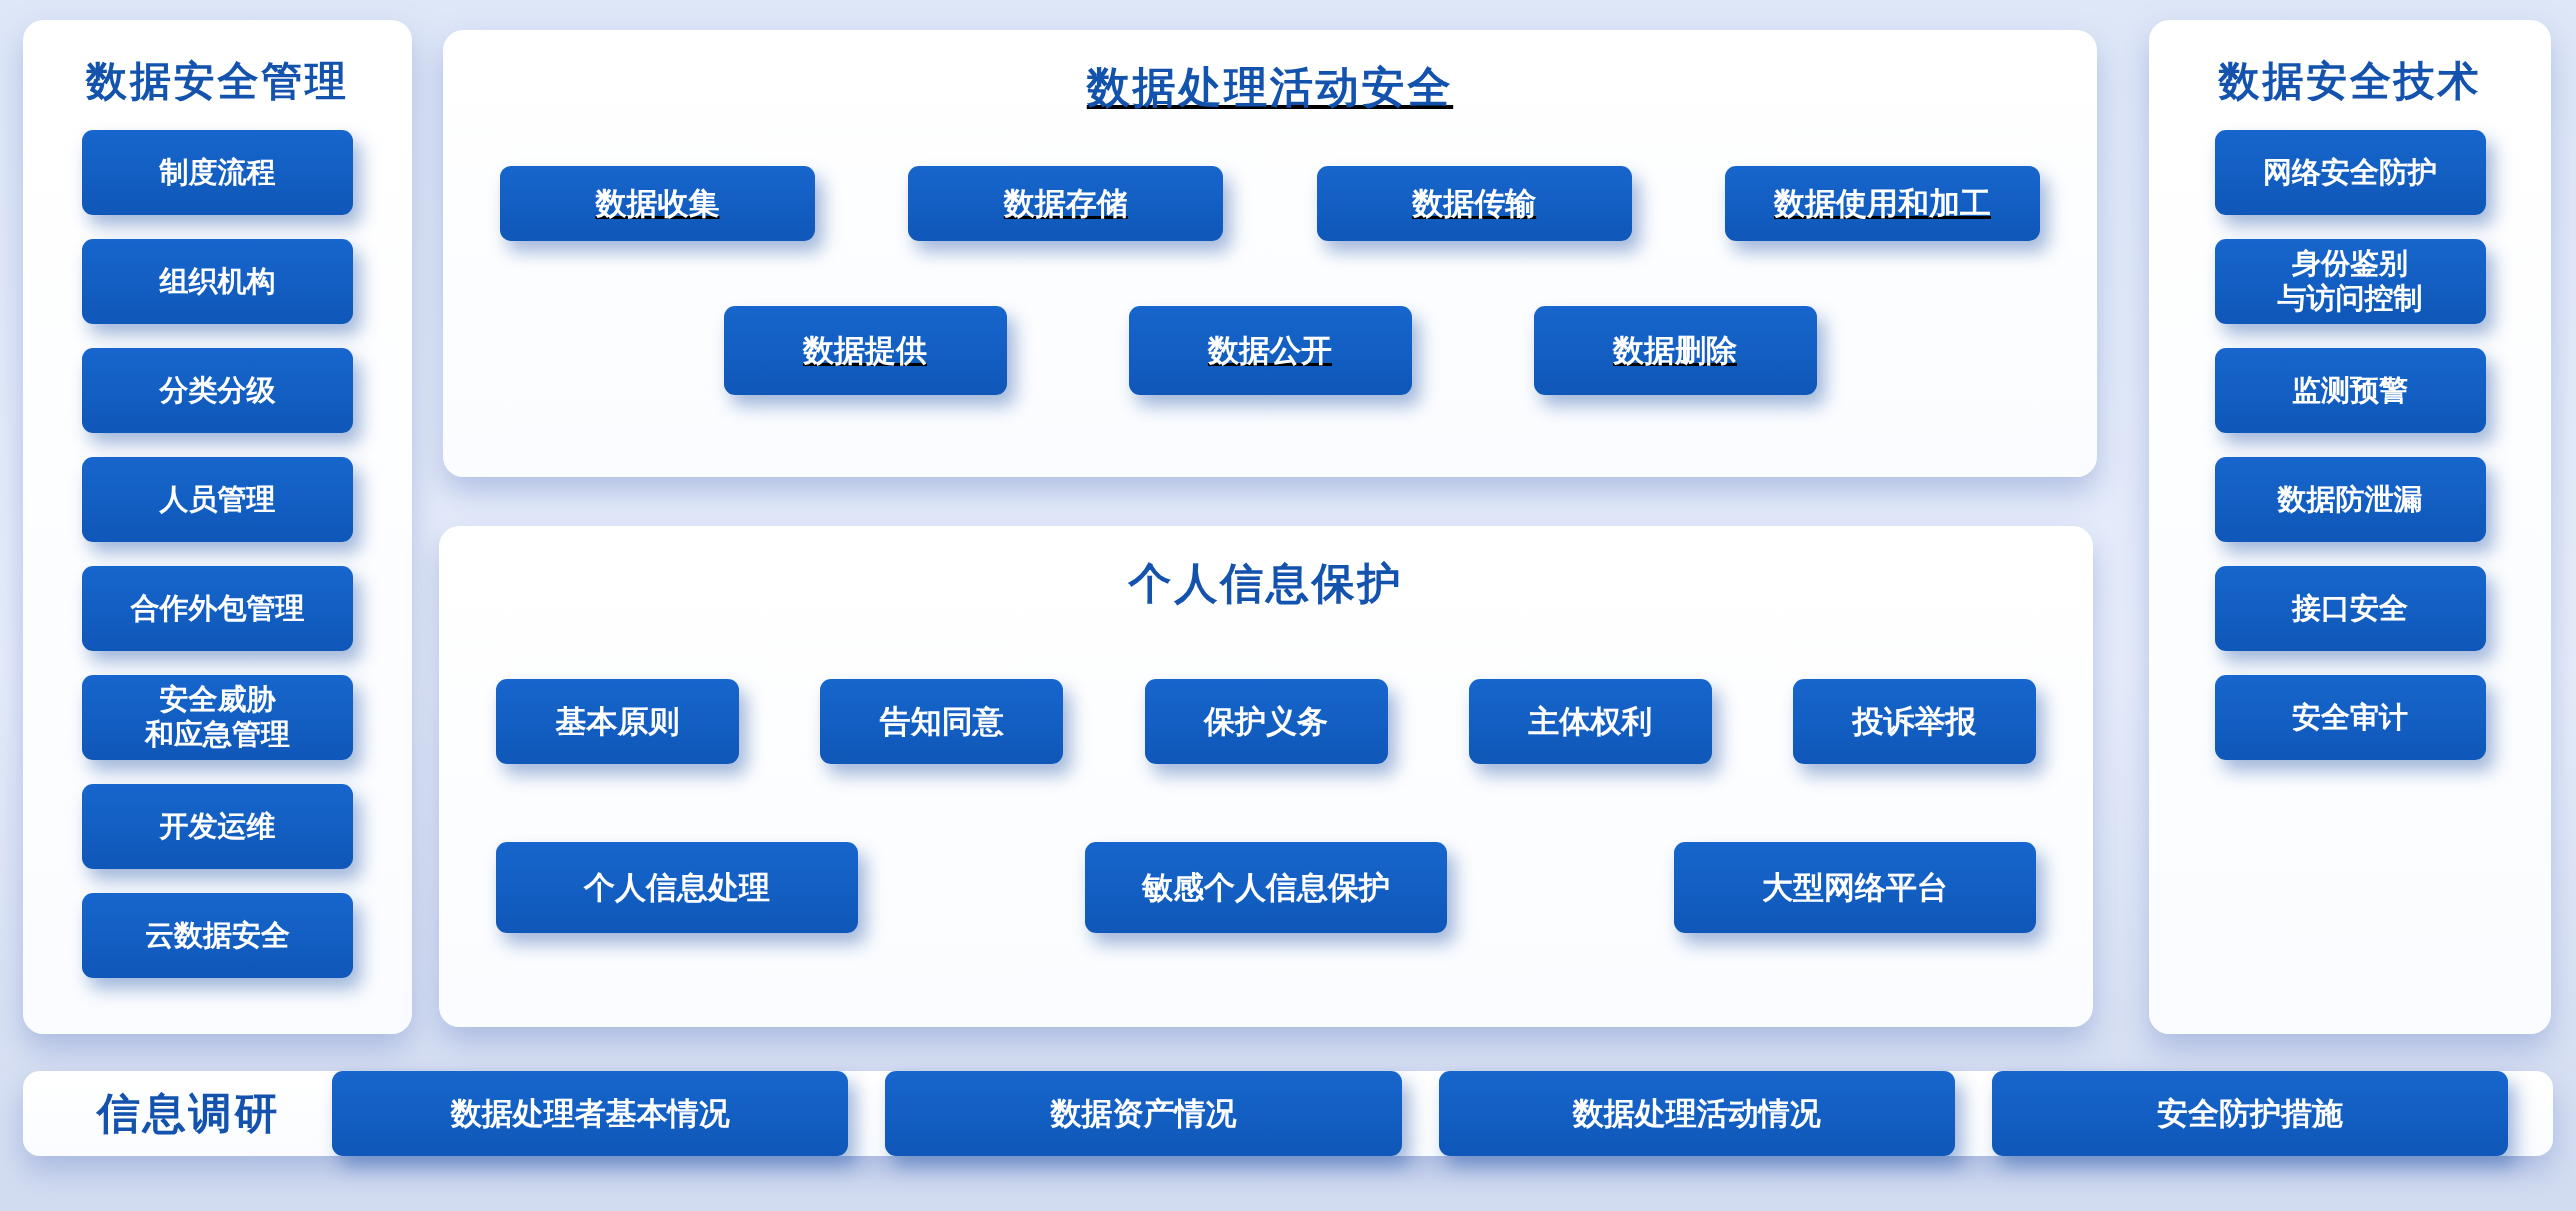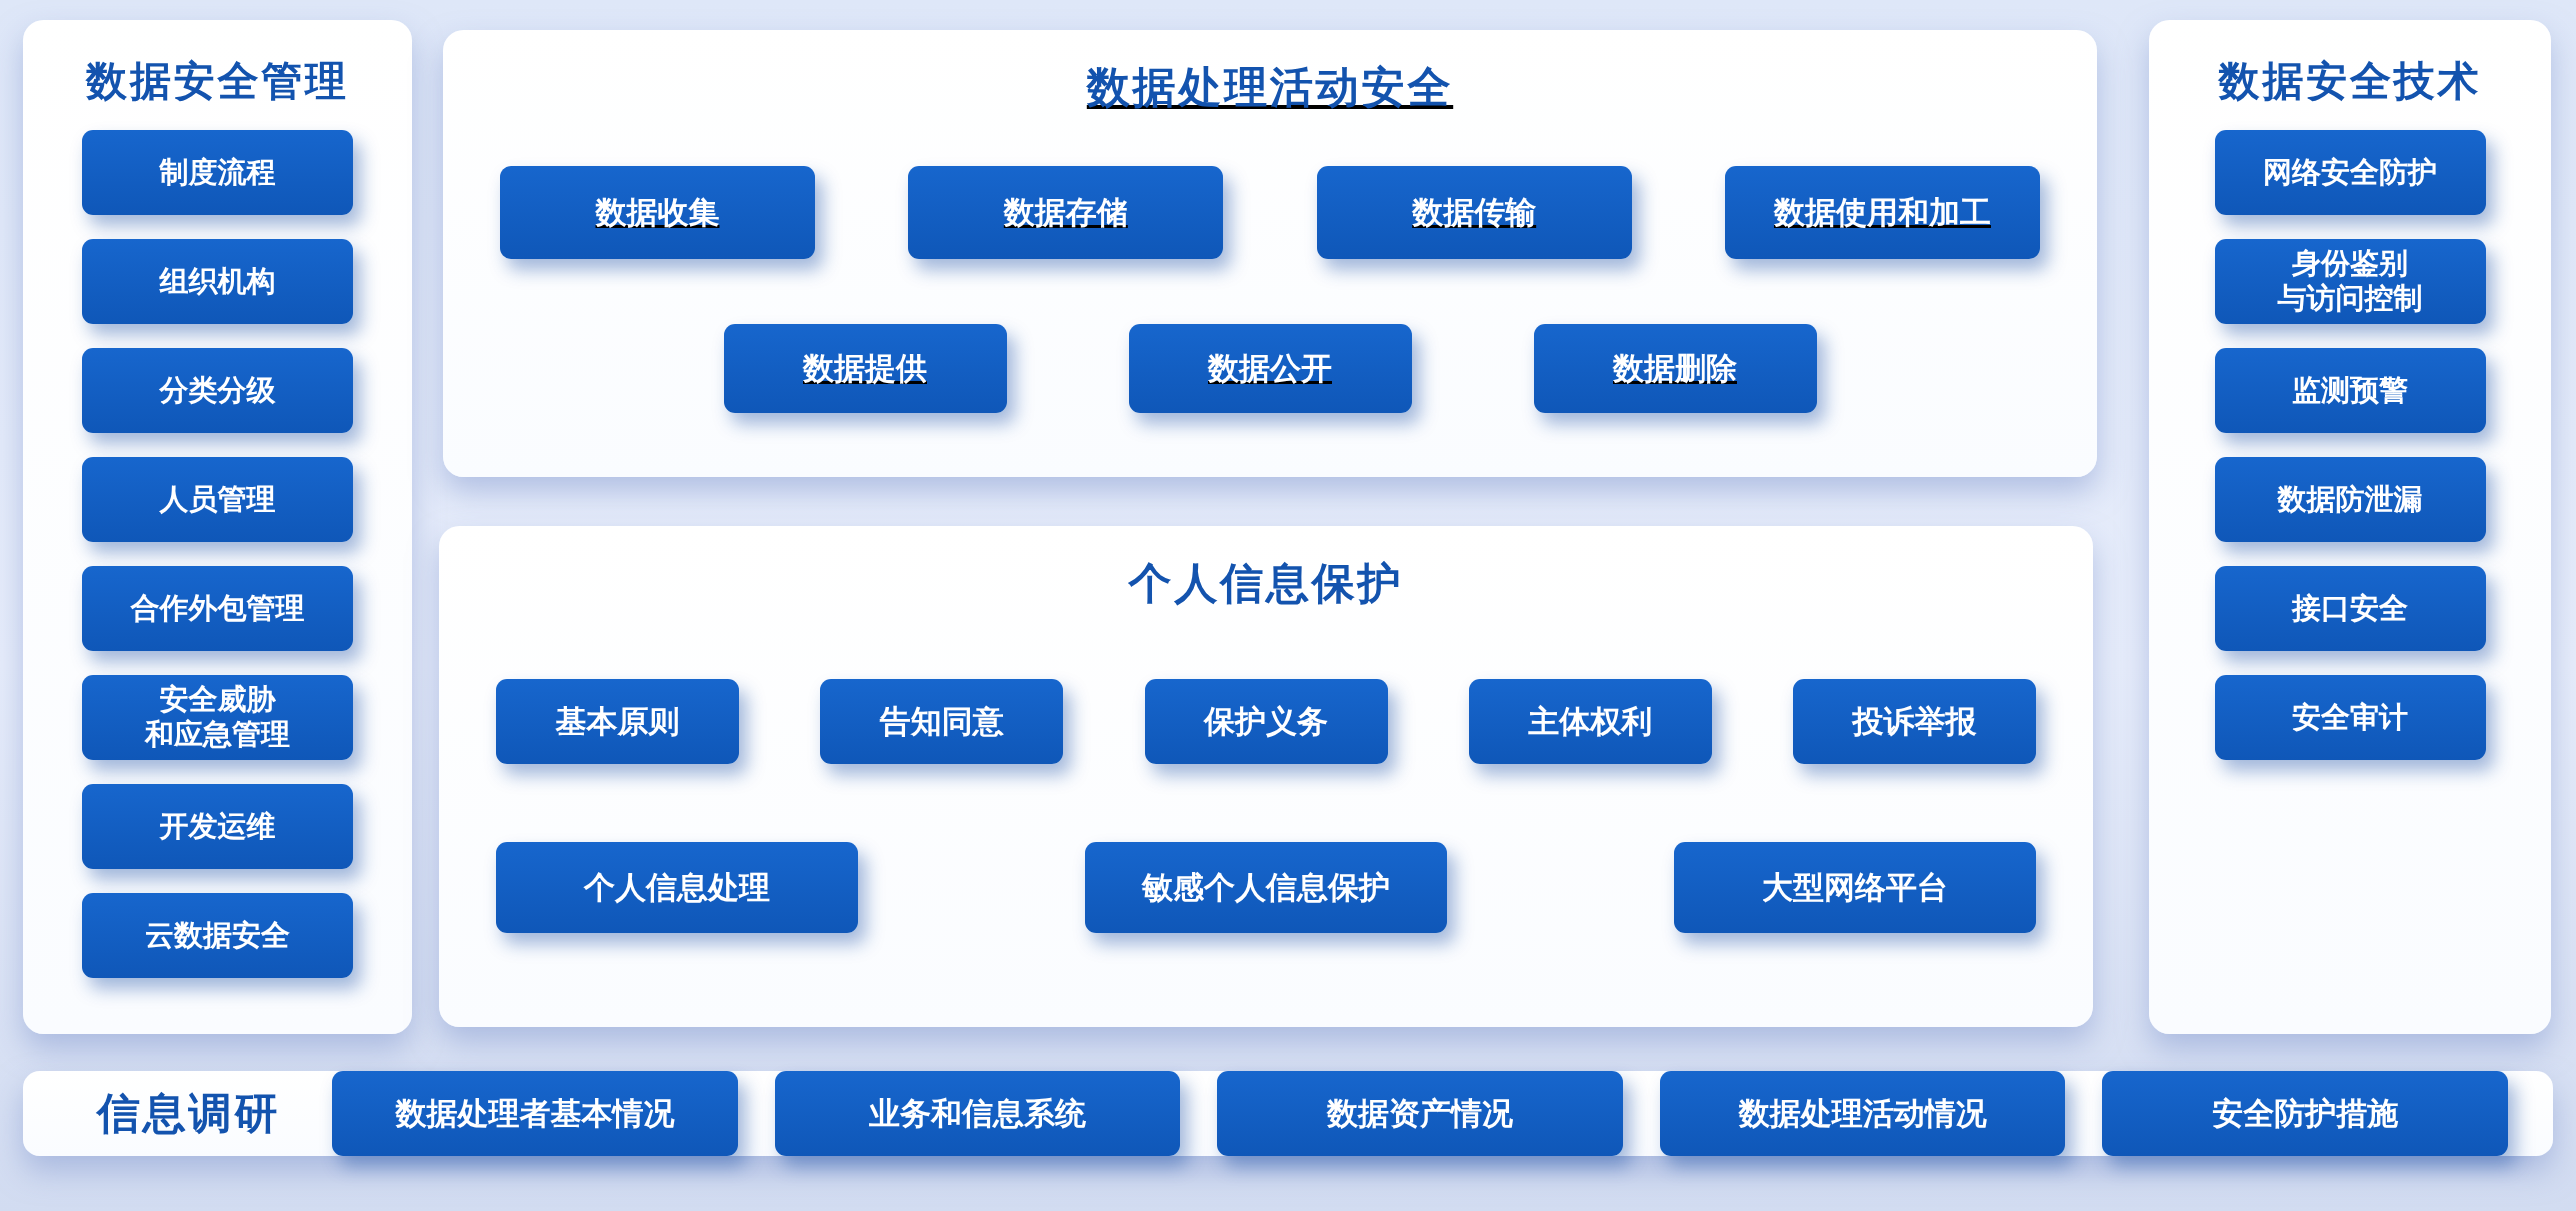--- a/index.html
+++ b/index.html
@@ -39,21 +39,21 @@
   .side-list{display:flex;flex-direction:column;gap:24px;margin-top:24px;}
   .side-list .btn{width:271px;min-height:85px;font-size:29px;}
   
   #left-panel{left:23px;top:19.5px;width:389px;height:1014px;}
   
   #right-panel{left:2149px;top:19.5px;width:402px;height:1014px;}
   
   #dp-panel{left:443px;top:30px;width:1654px;height:447px;text-decoration:underline;}
   .row{display:flex;}
   #dp-row1{justify-content:space-between;padding:0 57px;margin-top:52px;}
-  #dp-row1 .btn{width:315px;height:93px;font-size:31px;}
+  #dp-row1 .btn{width:315px;height:75px;font-size:31px;}
   #dp-row2{justify-content:center;gap:122px;margin-top:65px;}
   #dp-row2 .btn{width:283px;height:89px;font-size:31px;}
   
   #pi-panel{left:439px;top:526px;width:1654px;height:501px;}
   #pi-row1{justify-content:space-between;padding:0 57px;margin-top:69px;}
   #pi-row1 .btn{width:243px;height:85px;font-size:31px;}
   #pi-row2{justify-content:space-between;padding:0 57px;margin-top:78px;}
   #pi-row2 .btn{width:362px;height:91px;font-size:31px;}
   
   #bottom-bar{
@@ -130,21 +130,20 @@
         <div class="btn">数据防泄漏</div>
         <div class="btn">接口安全</div>
         <div class="btn">安全审计</div>
       </div>
   </div>
 
   <div class="panel" id="bottom-bar">
     <div class="bar-title">信息调研</div>
     <div class="row" style="flex:1;gap:37px;">
         <div class="btn">数据处理者基本情况</div>
-        <div class="btn">业务和信息系统</div>
         <div class="btn">数据资产情况</div>
         <div class="btn">数据处理活动情况</div>
         <div class="btn">安全防护措施</div>
       </div>
   </div>
 
 </div>
 
 
 </body></html>

